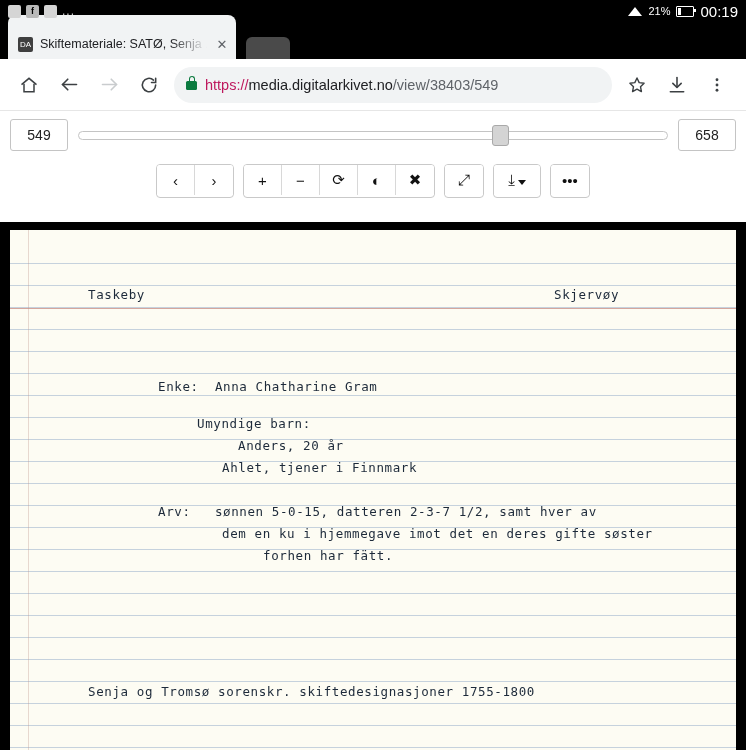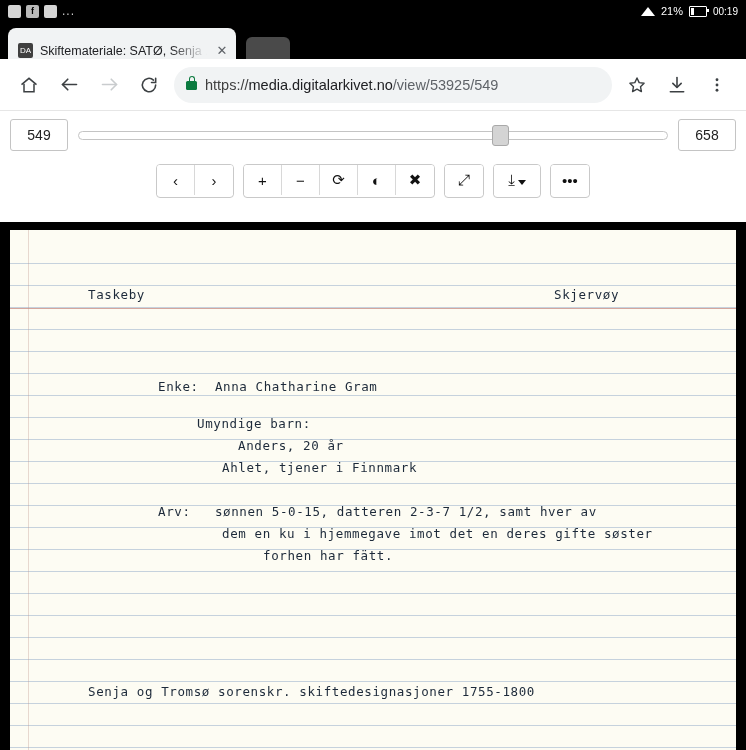--- a/index.html
+++ b/index.html
@@ -83,33 +83,33 @@
     width: 2px; height: 3px;
     background: #ffffff;
   }
   .batt .fill {
     position: absolute;
     left: 1px; top: 1px; bottom: 1px;
     width: 3px;
     background: #ffffff;
   }
   .pct { font-size: 11px; }
-  .clock { font-size: 10px; }
+  .clock { font-size: 15px; }
 
   
   .tabstrip {
     height: 37px;
     background: #000000;
     display: flex;
     align-items: flex-end;
     padding-left: 8px;
     box-sizing: border-box;
   }
   .tab {
-    height: 31px;
+    height: 44px;
     background: #f1f3f4;
     border-radius: 8px 8px 0 0;
     display: flex;
     align-items: center;
     padding: 14px 6px 0 10px;
     width: 228px;
     box-sizing: border-box;
     gap: 7px;
   }
   .tab .favicon {
@@ -198,21 +198,21 @@
     border-bottom: none;
     border-radius: 3px 3px 0 0;
     box-sizing: border-box;
   }
   .url {
     font-size: 14.5px;
     white-space: nowrap;
     overflow: hidden;
     color: #5f6368;
   }
-  .url .scheme { color: #404040; }
+  .url .scheme { color: #be185d; }
   .url .host { color: #202124; }
   .url .path { color: #5f6368; }
 
   
   .pagebar {
     height: 48px;
     background: #ffffff;
     display: flex;
     align-items: center;
     padding: 0 10px;
@@ -407,21 +407,21 @@
     </svg>
   </div>
   <div class="tb-btn">
     <svg width="20" height="20" viewBox="0 0 24 24" fill="none" stroke="currentColor" stroke-width="1.9" stroke-linecap="round">
       <path d="M20 12a8 8 0 1 1-2.6-5.9"></path>
         <path d="M20 4v5h-5"></path>
     </svg>
   </div>
   <div class="omnibox">
     <span class="lock"></span>
-    <span class="url"><span class="scheme">https://</span><span class="host">media.digitalarkivet.no</span><span class="path">/view/53925/549</span></span>
+    <span class="url"><span class="scheme">https://</span><span class="host">media.digitalarkivet.no</span><span class="path">/view/38403/549</span></span>
   </div>
   <div class="tb-btn">
     <svg width="20" height="20" viewBox="0 0 24 24" fill="none" stroke="currentColor" stroke-width="1.7" stroke-linejoin="round">
       <path d="M12 3.6l2.6 5.5 5.9.8-4.3 4.1 1.1 5.9L12 17l-5.3 2.9 1.1-5.9L3.5 9.9l5.9-.8z"></path>
     </svg>
   </div>
   <div class="tb-btn">
     <svg width="20" height="20" viewBox="0 0 24 24" fill="none" stroke="currentColor" stroke-width="1.9" stroke-linecap="round" stroke-linejoin="round">
       <path d="M12 3v11"></path>
         <path d="M7 10l5 5 5-5"></path>

